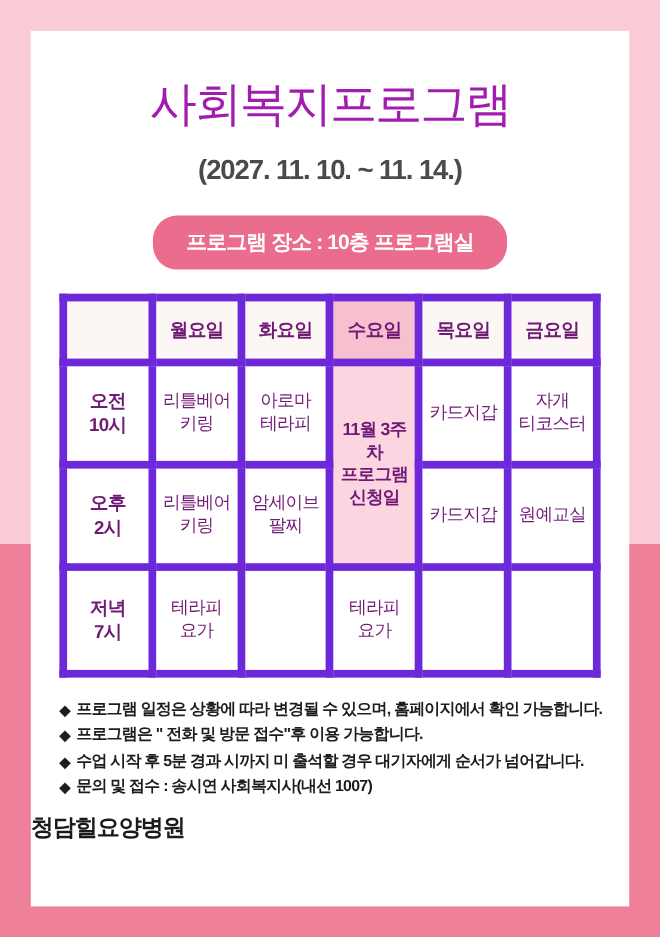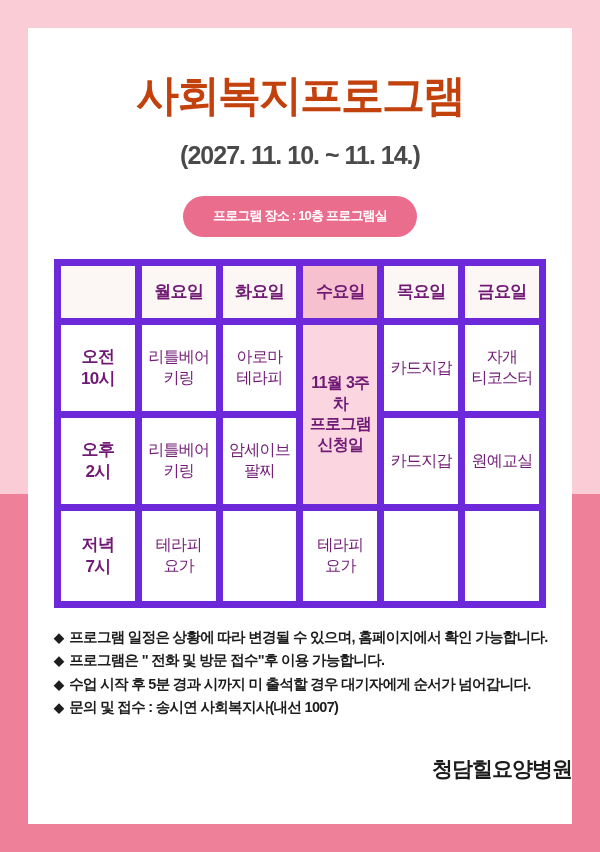--- a/index.html
+++ b/index.html
@@ -28,42 +28,42 @@
     height: 796px;
     background: #ffffff;
     box-sizing: border-box;
     padding: 0;
   }
   .title-block {
     text-align: center;
     padding-top: 42px;
   }
   .title-1, .title-2 {
-    font-weight: bold;
+    font-weight: normal;
     font-size: 43px;
     letter-spacing: -2px;
-    color: #c2410c;
+    color: #a21caf;
     line-height: 1.18;
   }
   .subtitle {
     margin-top: 20px;
     font-size: 25px;
     font-weight: bold;
     color: #4a4a4a;
     letter-spacing: -1px;
   }
   .place-pill-wrap {
     text-align: center;
     margin-top: 26px;
   }
   .place-pill {
     display: inline-block;
     background: #ea6d8e;
     color: #ffffff;
-    font-size: 13px;
+    font-size: 19px;
     font-weight: bold;
     letter-spacing: -0.8px;
     padding: 11px 30px 12px;
     border-radius: 22px;
   }
   table.schedule {
     margin: 22px auto 0;
     border-collapse: collapse;
     width: 492px;
     table-layout: fixed;
@@ -122,22 +122,22 @@
     display: flex;
     align-items: flex-start;
   }
   .note-line .bullet {
     color: #1d1d1d;
     margin-right: 6px;
     font-size: 13px;
     line-height: 1.78;
   }
   .footer {
-    margin-top: 35px;
-    text-align: right;
+    margin-top: 10px;
+    text-align: left;
     font-size: 21px;
     font-weight: bold;
     color: #1b1b1b;
     letter-spacing: -1px;
   }
 </style>
 </head>
 <body>
 
 <div class="poster">

